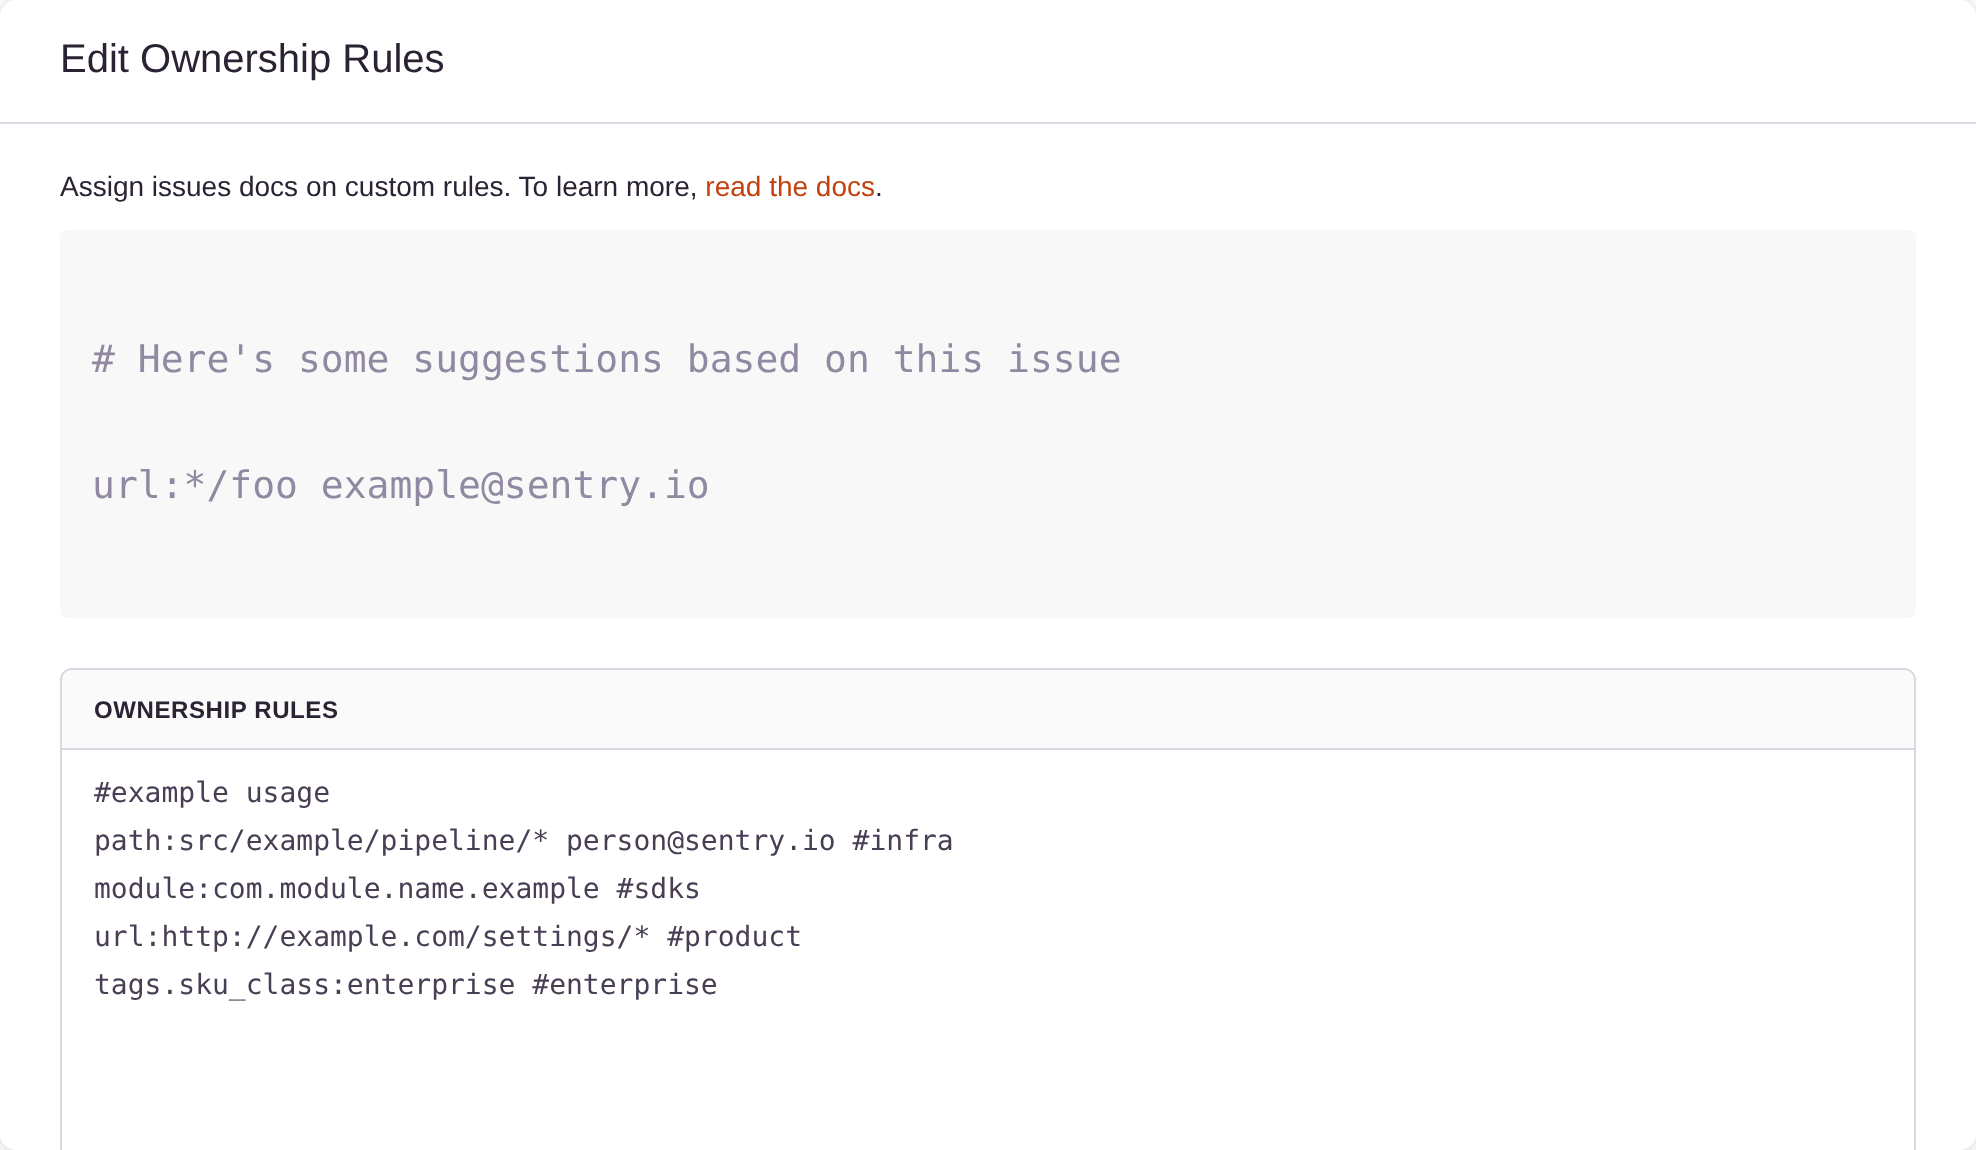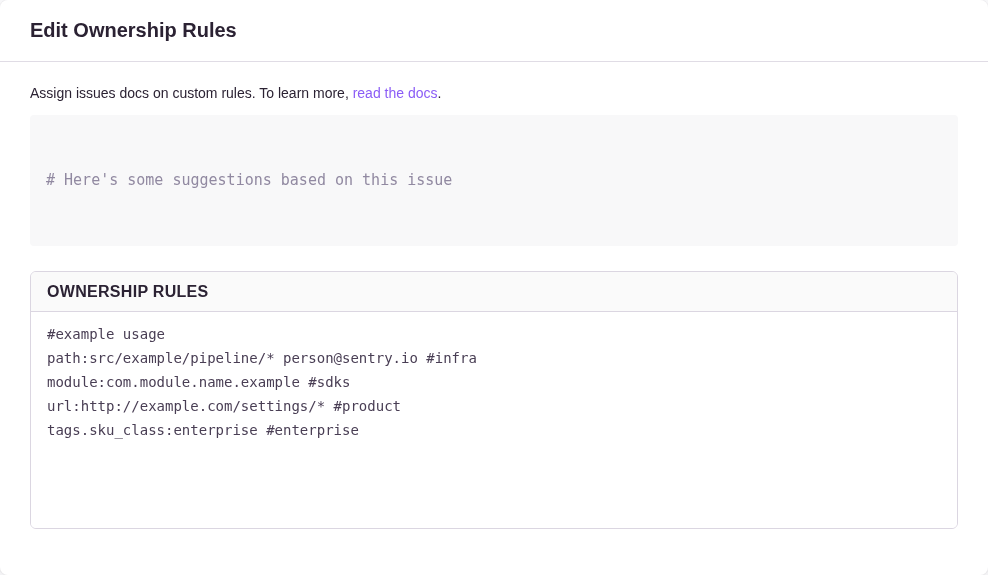--- a/index.html
+++ b/index.html
@@ -26,45 +26,45 @@
     flex: none;
     height: 62px;
     display: flex;
     align-items: center;
     padding: 0 30px;
     border-bottom: 1px solid #e0dce5;
     box-sizing: border-box;
   }
   .modal-title {
     font-size: 20px;
-    font-weight: 700;
+    font-weight: 400;
     color: #2b2233;
   }
   .modal-body {
     flex: 1;
     padding: 0 30px;
   }
   .intro {
     margin-top: 23px;
     font-size: 14px;
     line-height: 16px;
     color: #2b2233;
   }
   .docs-link {
-    color: #8b5cf6;
+    color: #c2410c;
     text-decoration: none;
     cursor: pointer;
   }
   .suggestions {
     margin-top: 14px;
     background: #f8f8f9;
     border-radius: 4px;
     padding: 13px 16px;
     font-family: "DejaVu Sans Mono", "Liberation Mono", monospace;
-    font-size: 15px;
+    font-size: 19px;
     line-height: 21px;
     color: #9189a1;
     white-space: pre;
     overflow: hidden;
   }
   .rules-panel {
     margin-top: 25px;
     border: 1px solid #dbd6e1;
     border-radius: 6px;
     background: #ffffff;
@@ -73,21 +73,21 @@
   .rules-panel-header {
     height: 40px;
     box-sizing: border-box;
     background: #fafafa;
     border-bottom: 1px solid #dbd6e1;
     display: flex;
     align-items: center;
     padding: 0 16px;
   }
   .rules-panel-header-label {
-    font-size: 16px;
+    font-size: 12px;
     font-weight: 700;
     letter-spacing: 0.3px;
     color: #2b2233;
   }
   .rules-textarea {
     display: block;
     width: 100%;
     height: 216px;
     box-sizing: border-box;
     border: none;
@@ -112,20 +112,21 @@
   <div class="modal-header">
     <div class="modal-title">Edit Ownership Rules</div>
   </div>
 
   <div class="modal-body">
 
     <div class="intro"><span>Assign issues docs on custom rules. To learn more, </span><a class="docs-link">read the docs</a><span>.</span></div>
 
     <div class="suggestions">
       <div># Here's some suggestions based on this issue</div>
+      <div>url:*/foo example@sentry.io</div>
     </div>
 
     <div class="rules-panel">
       <div class="rules-panel-header">
         <div class="rules-panel-header-label">OWNERSHIP RULES</div>
       </div>
       <textarea class="rules-textarea" spellcheck="false" style="">#example usage
 path:src/example/pipeline/* person@sentry.io #infra
 module:com.module.name.example #sdks
 url:http://example.com/settings/* #product

